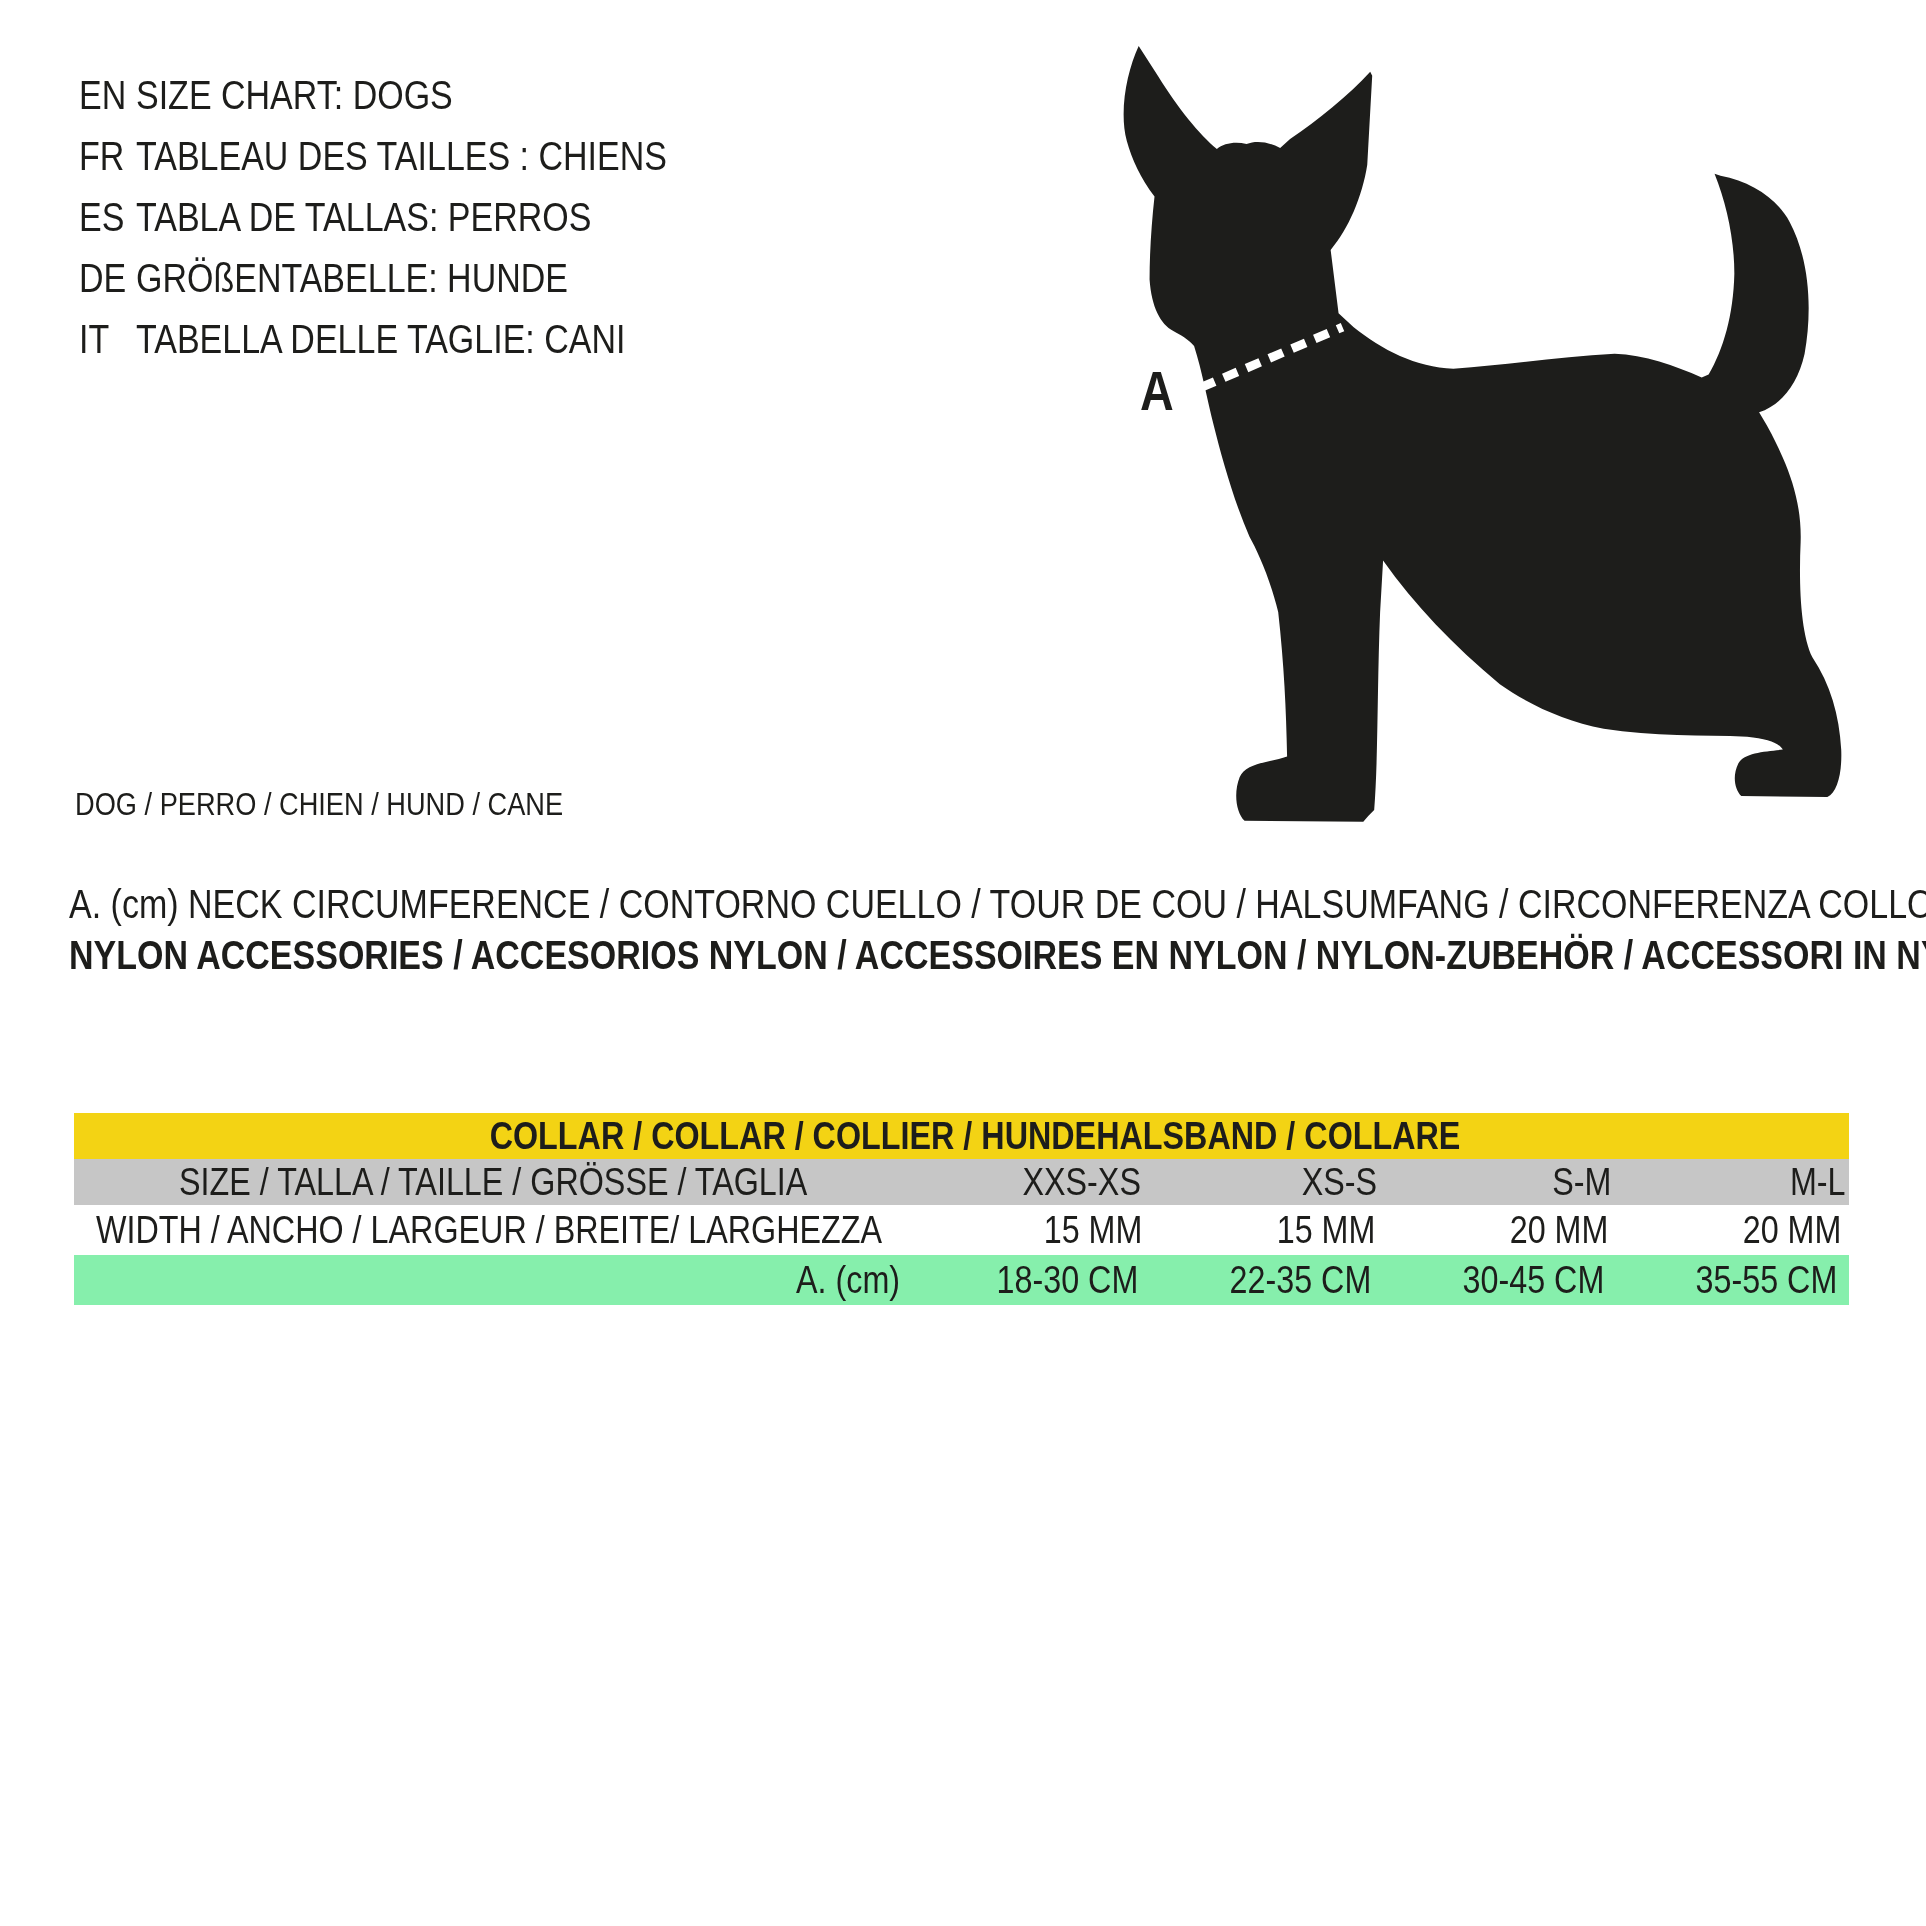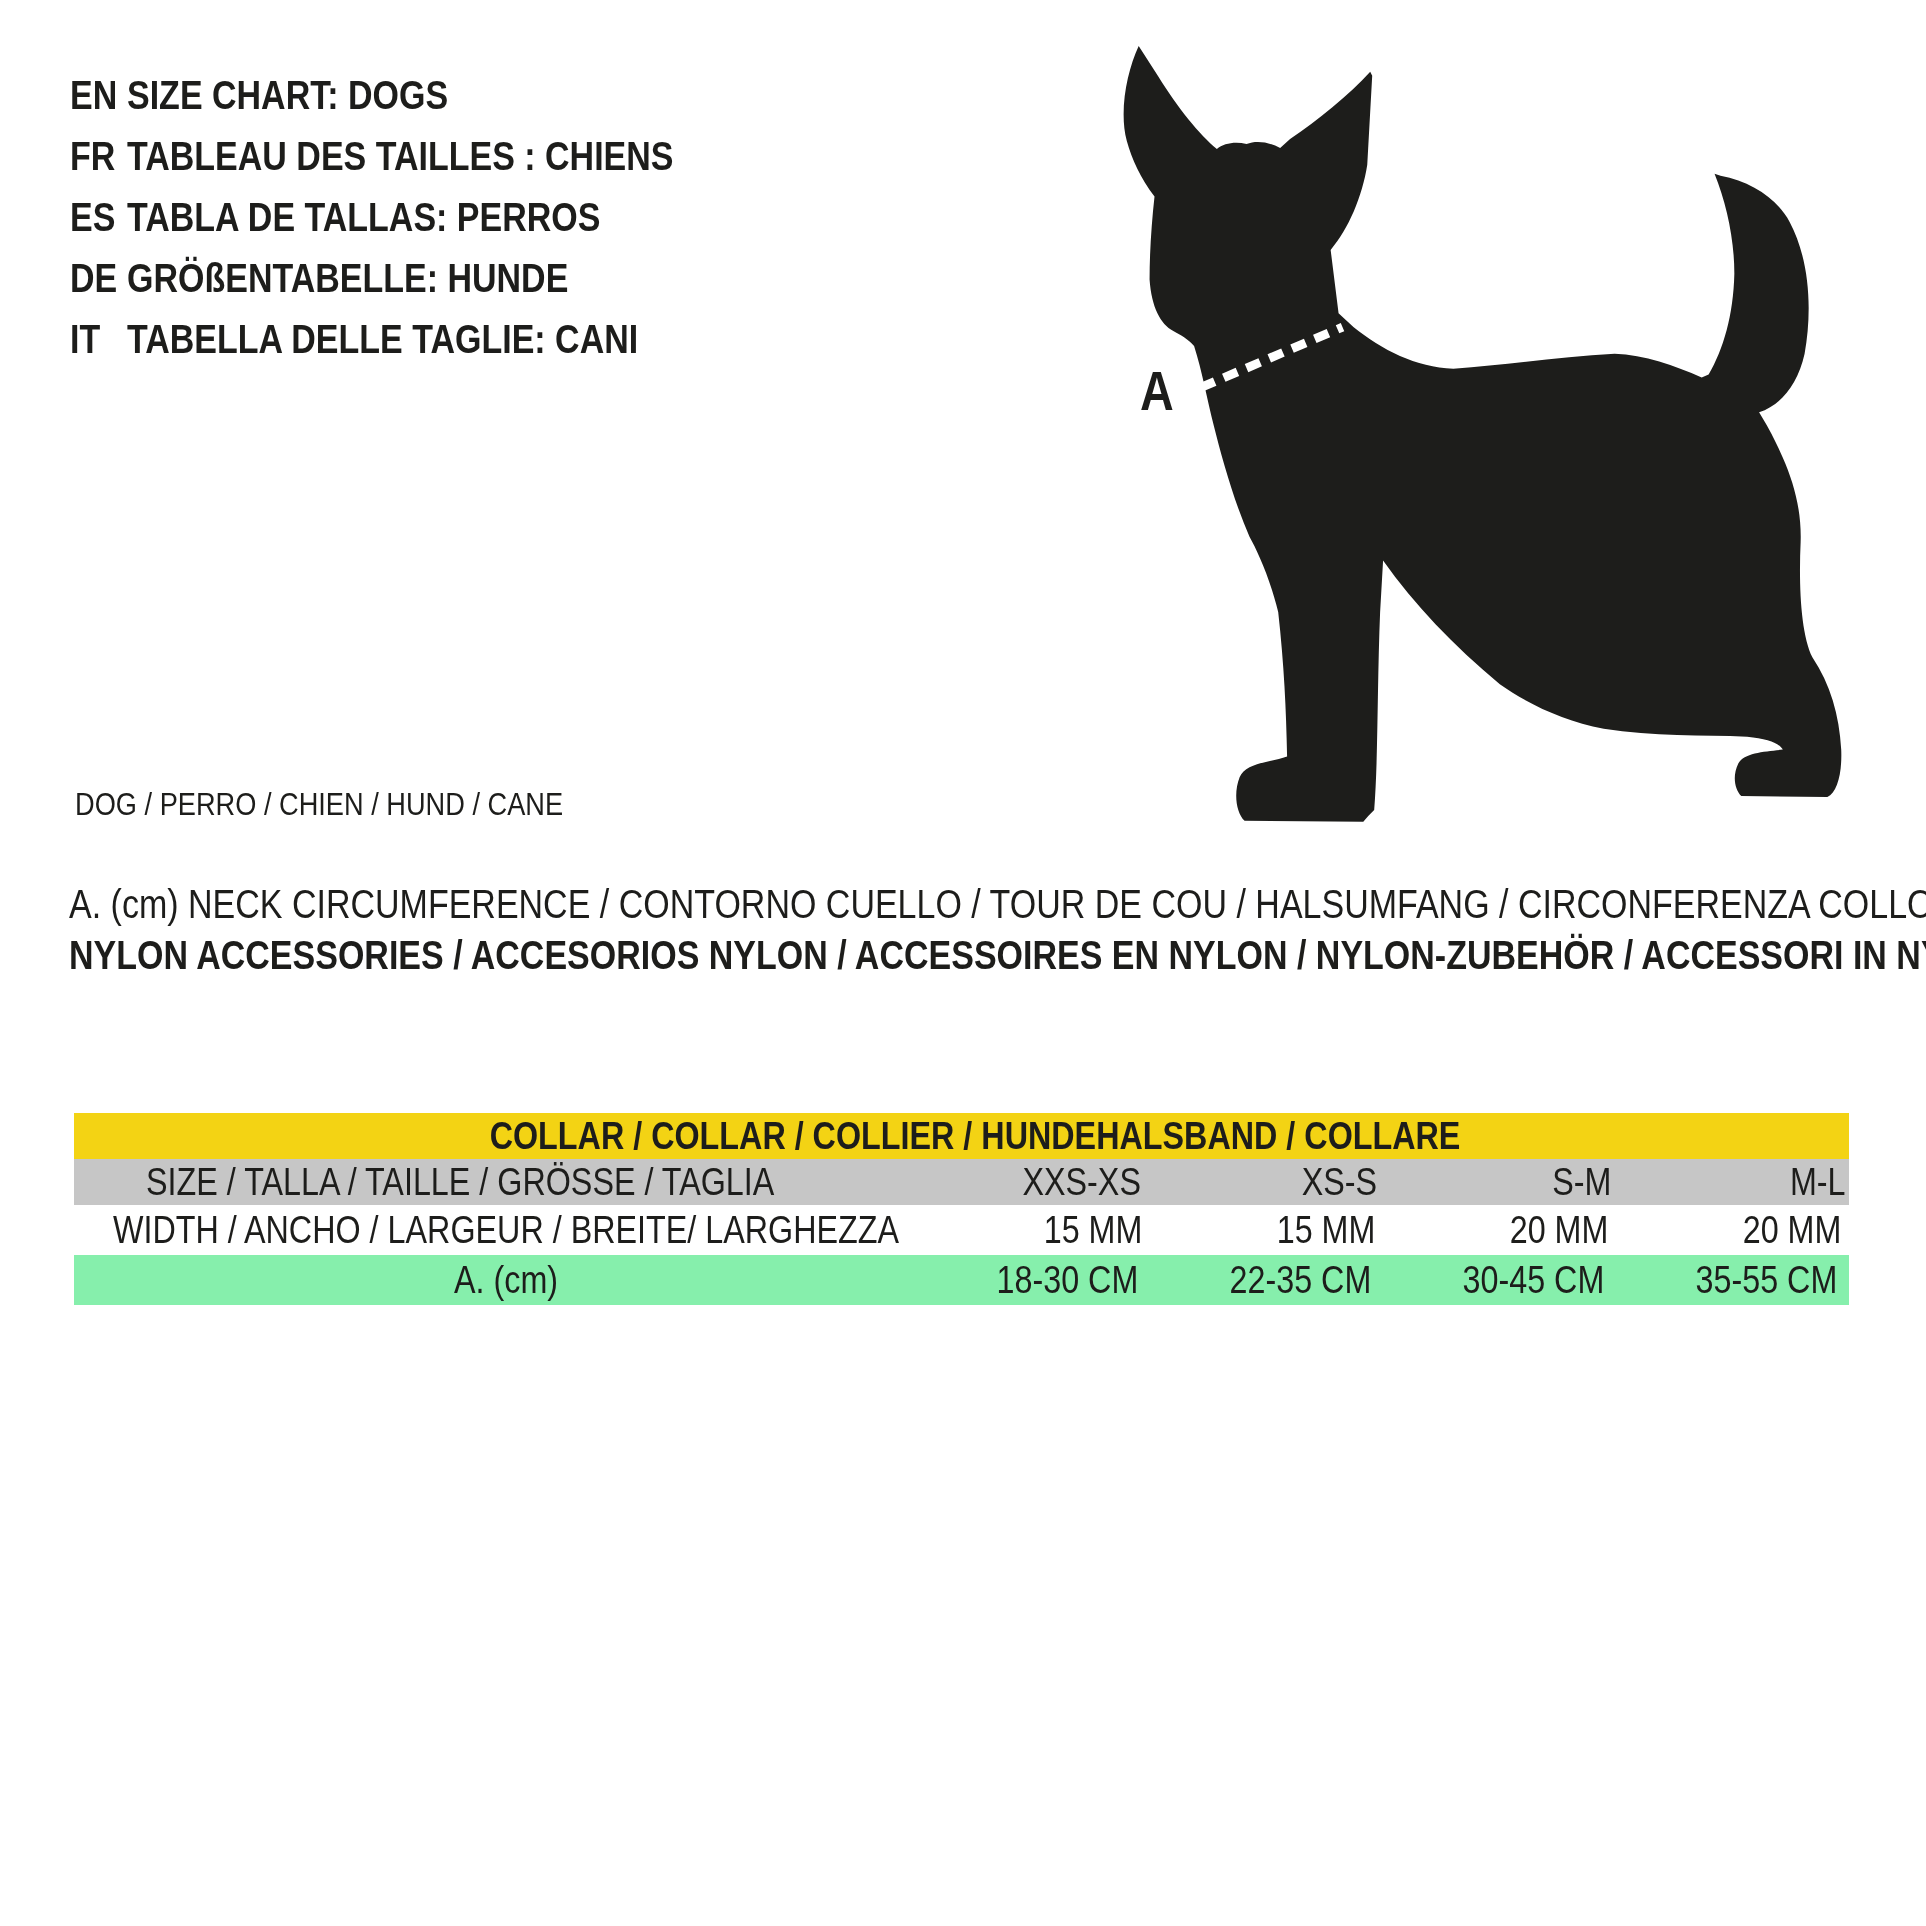--- a/index.html
+++ b/index.html
@@ -5,21 +5,21 @@
   html,body{margin:0;padding:0;}
   body{
     width:1927px;height:1927px;position:relative;overflow:hidden;
     background:#ffffff;color:#1d1d1b;
     font-family:"Liberation Sans", sans-serif;
   }
   .cond{display:inline-block;transform:scaleX(0.85);transform-origin:0 50%;white-space:nowrap;}
   .cond-c{display:inline-block;transform:scaleX(0.85);transform-origin:50% 50%;white-space:nowrap;}
 
   
-  .lang-list{position:absolute;left:70px;top:65px;font-weight:bold;}
+  .lang-list{position:absolute;left:79px;top:65px;}
   .lang-row{display:grid;grid-template-columns:57px auto;height:61px;line-height:61px;font-size:40px;}
 
   
   .dog-figure{position:absolute;left:1109px;top:30px;width:752px;height:802px;}
   .measure-label{
     position:absolute;left:1125px;top:362px;width:63px;height:59px;
     font-size:55px;font-weight:bold;line-height:59px;text-align:center;
   }
 
   
@@ -30,21 +30,21 @@
   
   .size-table{position:absolute;left:74px;top:1113px;width:1775px;}
   .t-head{
     height:46px;line-height:46px;background:#f3d314;
     text-align:center;font-size:38px;font-weight:bold;padding-left:28px;
   }
   .t-row{display:grid;grid-template-columns:844px repeat(4,233px);align-items:center;font-size:38px;}
   .t-row.r1{background:#c6c6c6;height:46px;}
   .t-row.r2{background:#ffffff;height:50px;text-decoration:underline;}
   .t-row.r3{background:#86efac;height:50px;}
-  .t-label{padding-left:39px;text-align:center;}
+  .t-label{padding-left:22px;text-align:right;}
   .t-val{text-align:right;}
 </style>
 </head>
 <body>
 
 <div class="lang-list">
   <div class="lang-row">
     <span class="cond">EN</span>
     <span class="cond">SIZE CHART: DOGS</span>
   </div>

